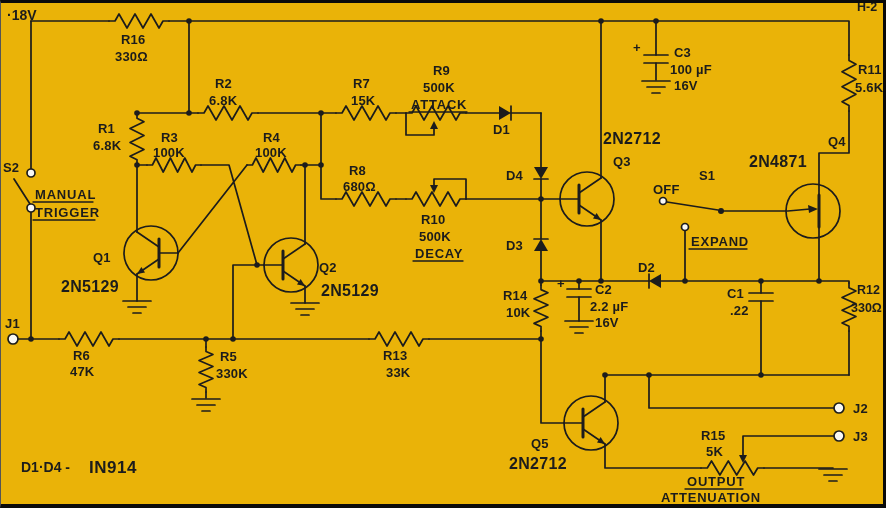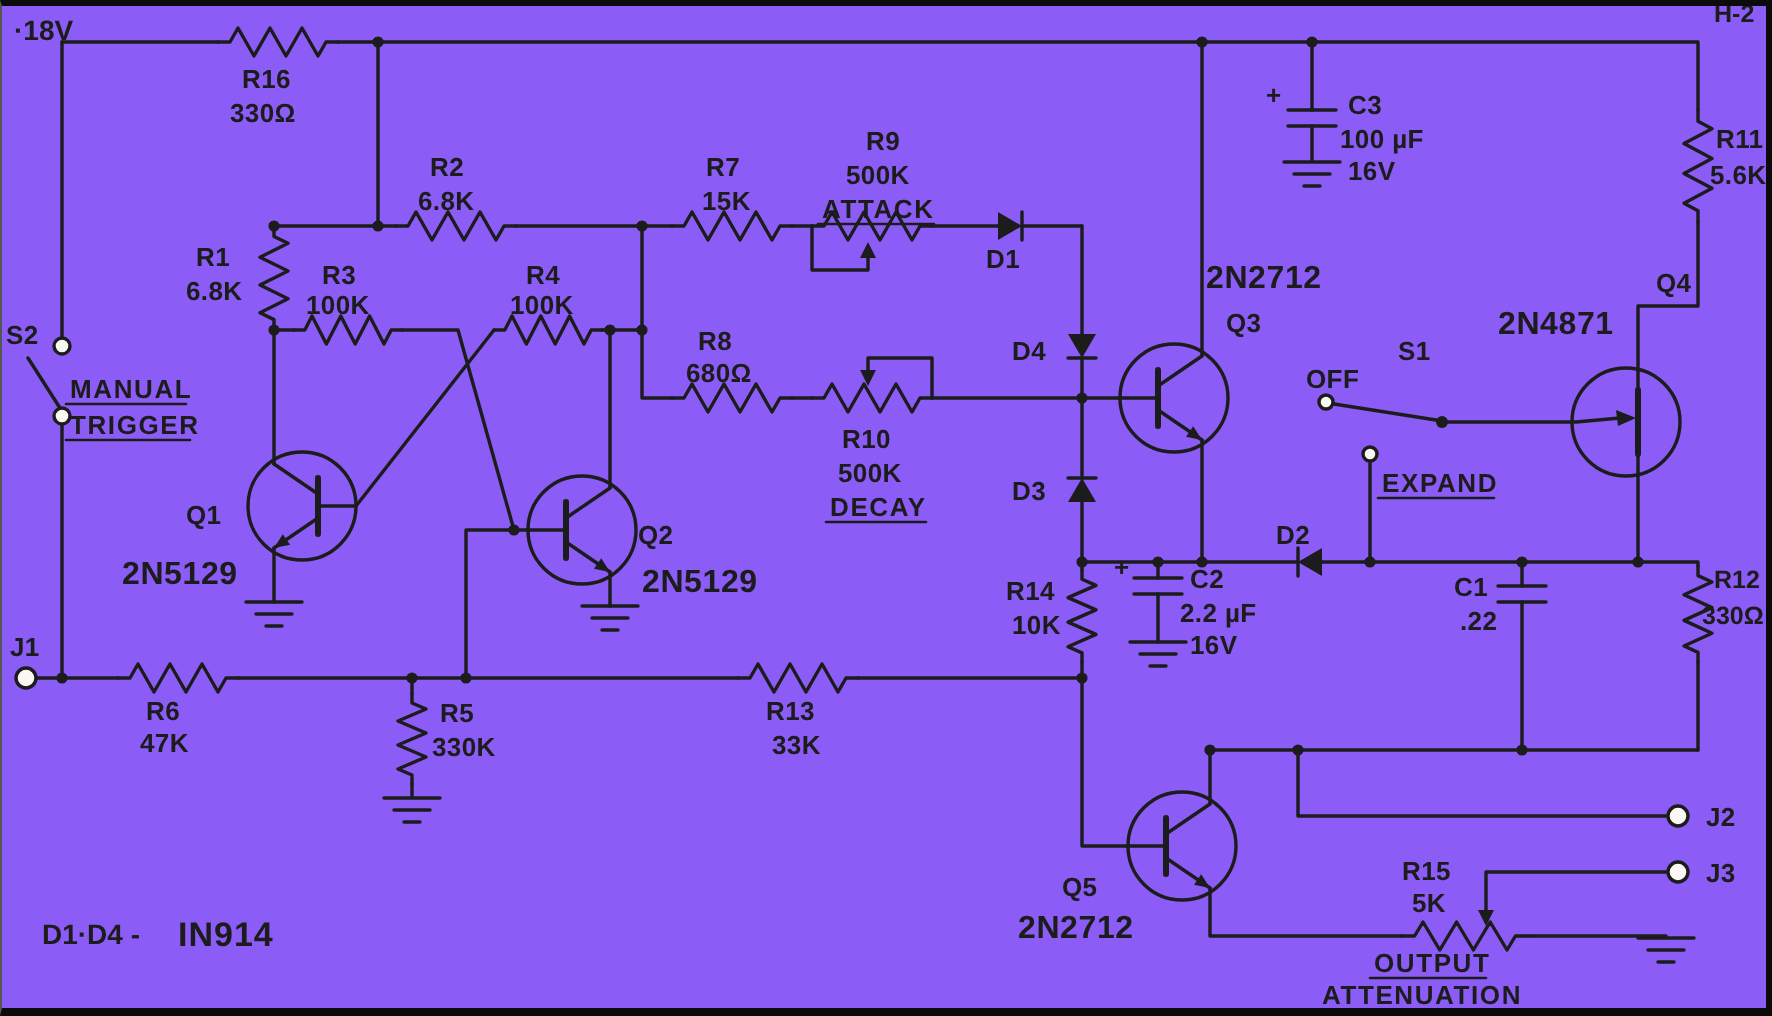--- a/index.html
+++ b/index.html
@@ -1,18 +1,18 @@
 <!DOCTYPE html>
 <html><head>
 <meta charset="utf-8">
 <style>
   html,body{margin:0;padding:0;background:#e8e6e0;}
   .frame{
     width:886px;height:508px;box-sizing:border-box;
-    background:#8b5cf6;
+    background:#eab308;
     border-top:3px solid #0b0b0b;border-right:3px solid #0b0b0b;
     border-bottom:4px solid #0b0b0b;border-left:1px solid #555;
     overflow:hidden;position:relative;
   }
   svg{display:block;}
   text{fill:#1c1c1c;stroke:none;}
   .lbl{font:bold 13px "Liberation Sans",sans-serif;letter-spacing:.2px;}
   .sm{font:bold 12.5px "Liberation Sans",sans-serif;}
   .fn{font:bold 13px "Liberation Sans",sans-serif;letter-spacing:.8px;}
   .part{font:bold 16px "Liberation Sans",sans-serif;letter-spacing:.3px;}

